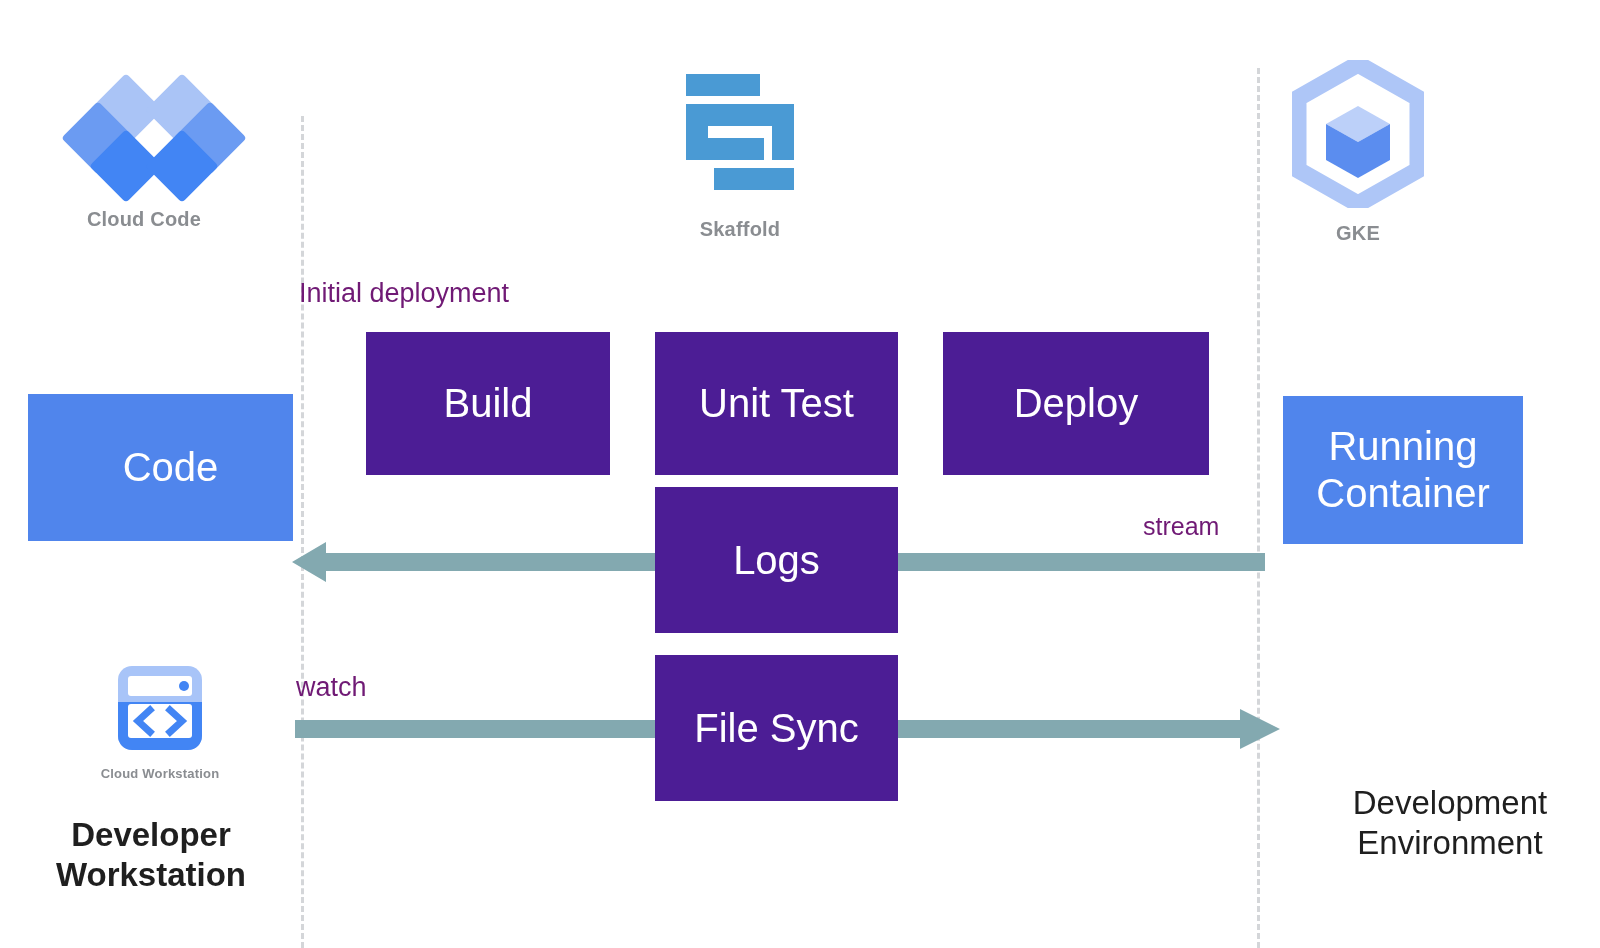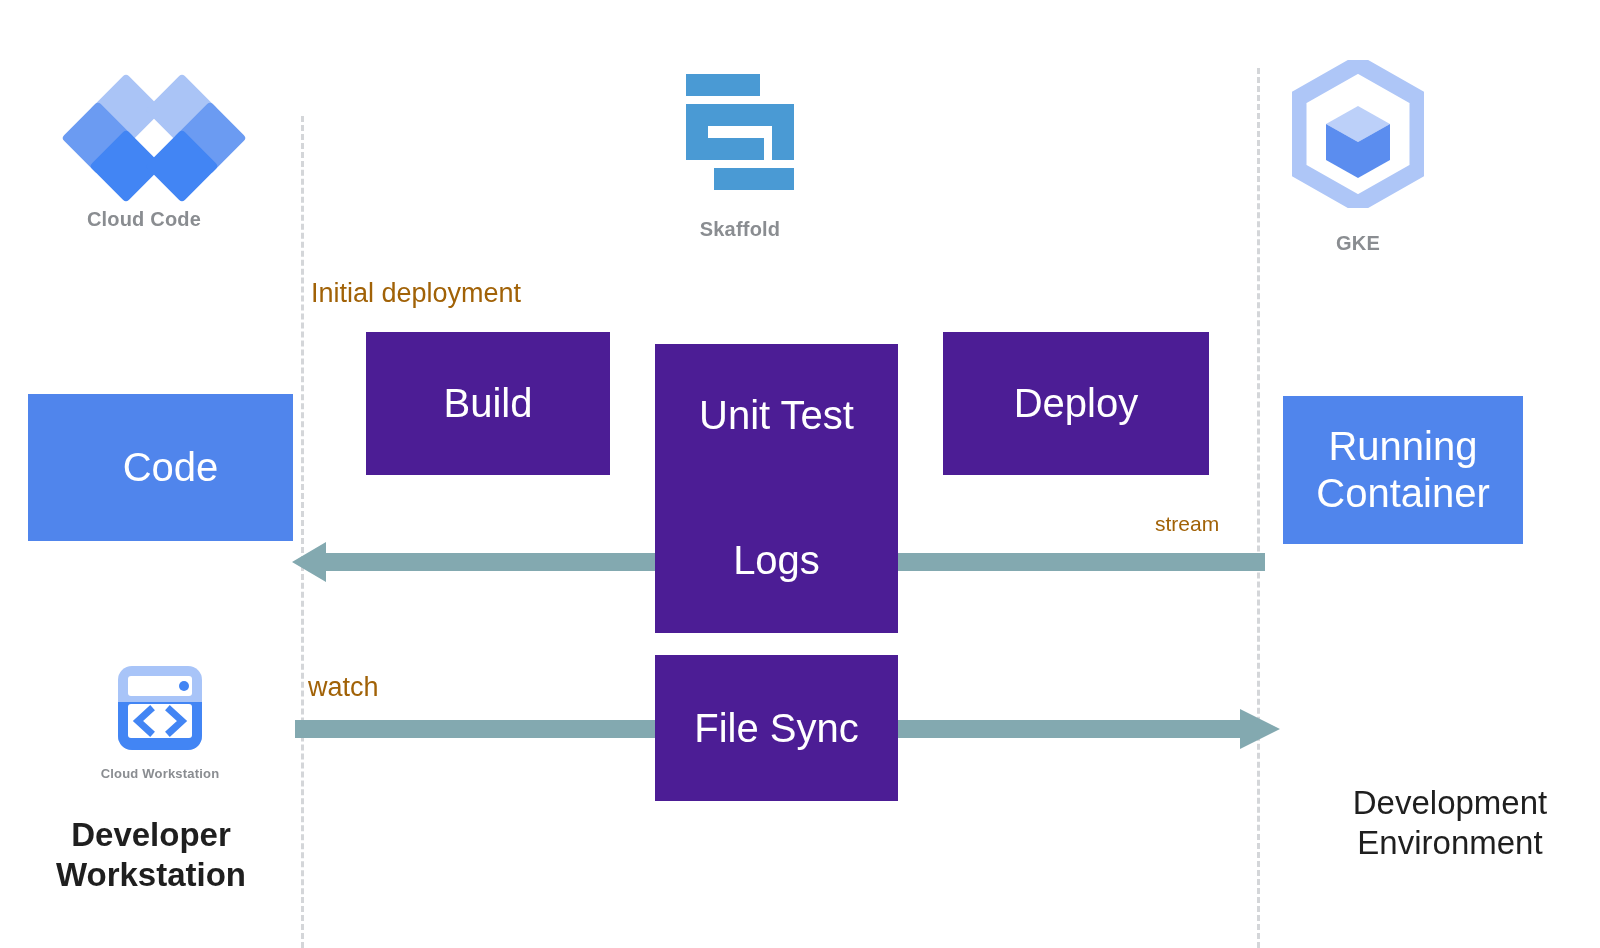--- a/index.html
+++ b/index.html
@@ -37,21 +37,21 @@
     letter-spacing: .2px;
     white-space: nowrap;
   }
 
   #logo-cloud-code  { left: 40px;   top: 82px;  width: 208px; }
   #logo-skaffold    { left: 640px;  top: 70px;  width: 200px; }
   #logo-gke         { left: 1272px; top: 60px;  width: 172px; }
 
   #logo-cloud-code .logo-caption { margin-top: 14px; }
   #logo-skaffold  .logo-caption  { margin-top: 20px; }
-  #logo-gke       .logo-caption  { margin-top: 20px; text-align: center; }
+  #logo-gke       .logo-caption  { margin-top: 10px; text-align: center; }
 
   
   .cc-mark { position: relative; width: 148px; height: 112px; margin: 0 auto; }
   .cc-d {
     position: absolute;
     width: 52px; height: 52px;
     transform: rotate(45deg);
     border-radius: 4px;
   }
   .cc-tl { left: 30px;  top: 2px;  background: #aac4f6; }
@@ -95,45 +95,44 @@
     background: #4c1d95;
     color: #ffffff;
     display: flex;
     align-items: center;
     justify-content: center;
     text-align: center;
     font-size: 40px;
     font-weight: 400;
   }
   #box-build     { left: 366px; top: 332px; width: 244px; height: 143px; }
-  #box-unit-test { left: 655px; top: 344px; width: 243px; height: 143px; }
+  #box-unit-test { left: 655px; top: 332px; width: 243px; height: 143px; }
   #box-deploy    { left: 943px; top: 332px; width: 266px; height: 143px; }
   #box-logs      { left: 655px; top: 487px; width: 243px; height: 146px; }
   #box-file-sync { left: 655px; top: 655px; width: 243px; height: 146px; }
 
   
   #box-logs, #box-file-sync { z-index: 3; }
 
   
   .arrow-svg { position: absolute; z-index: 2; }
   #arrow-logs     { left: 280px; top: 540px; }
   #arrow-file-sync{ left: 290px; top: 707px; }
 
   
   .flow-label {
     position: absolute;
     font-size: 27px;
-    color: #a16207;
+    color: #701a75;
     white-space: nowrap;
     z-index: 4;
-    margin-left: 12px;
   }
   #label-initial-deployment { left: 299px;  top: 278px; }
   #label-watch              { left: 296px;  top: 672px; }
-  #label-stream             { left: 1143px; top: 512px; font-size: 21px; }
+  #label-stream             { left: 1143px; top: 512px; font-size: 25px; }
 
   
   .zone-caption {
     position: absolute;
     font-size: 33px;
     color: #1f1f1f;
     line-height: 1.2;
     text-align: center;
     white-space: pre-line;
   }

